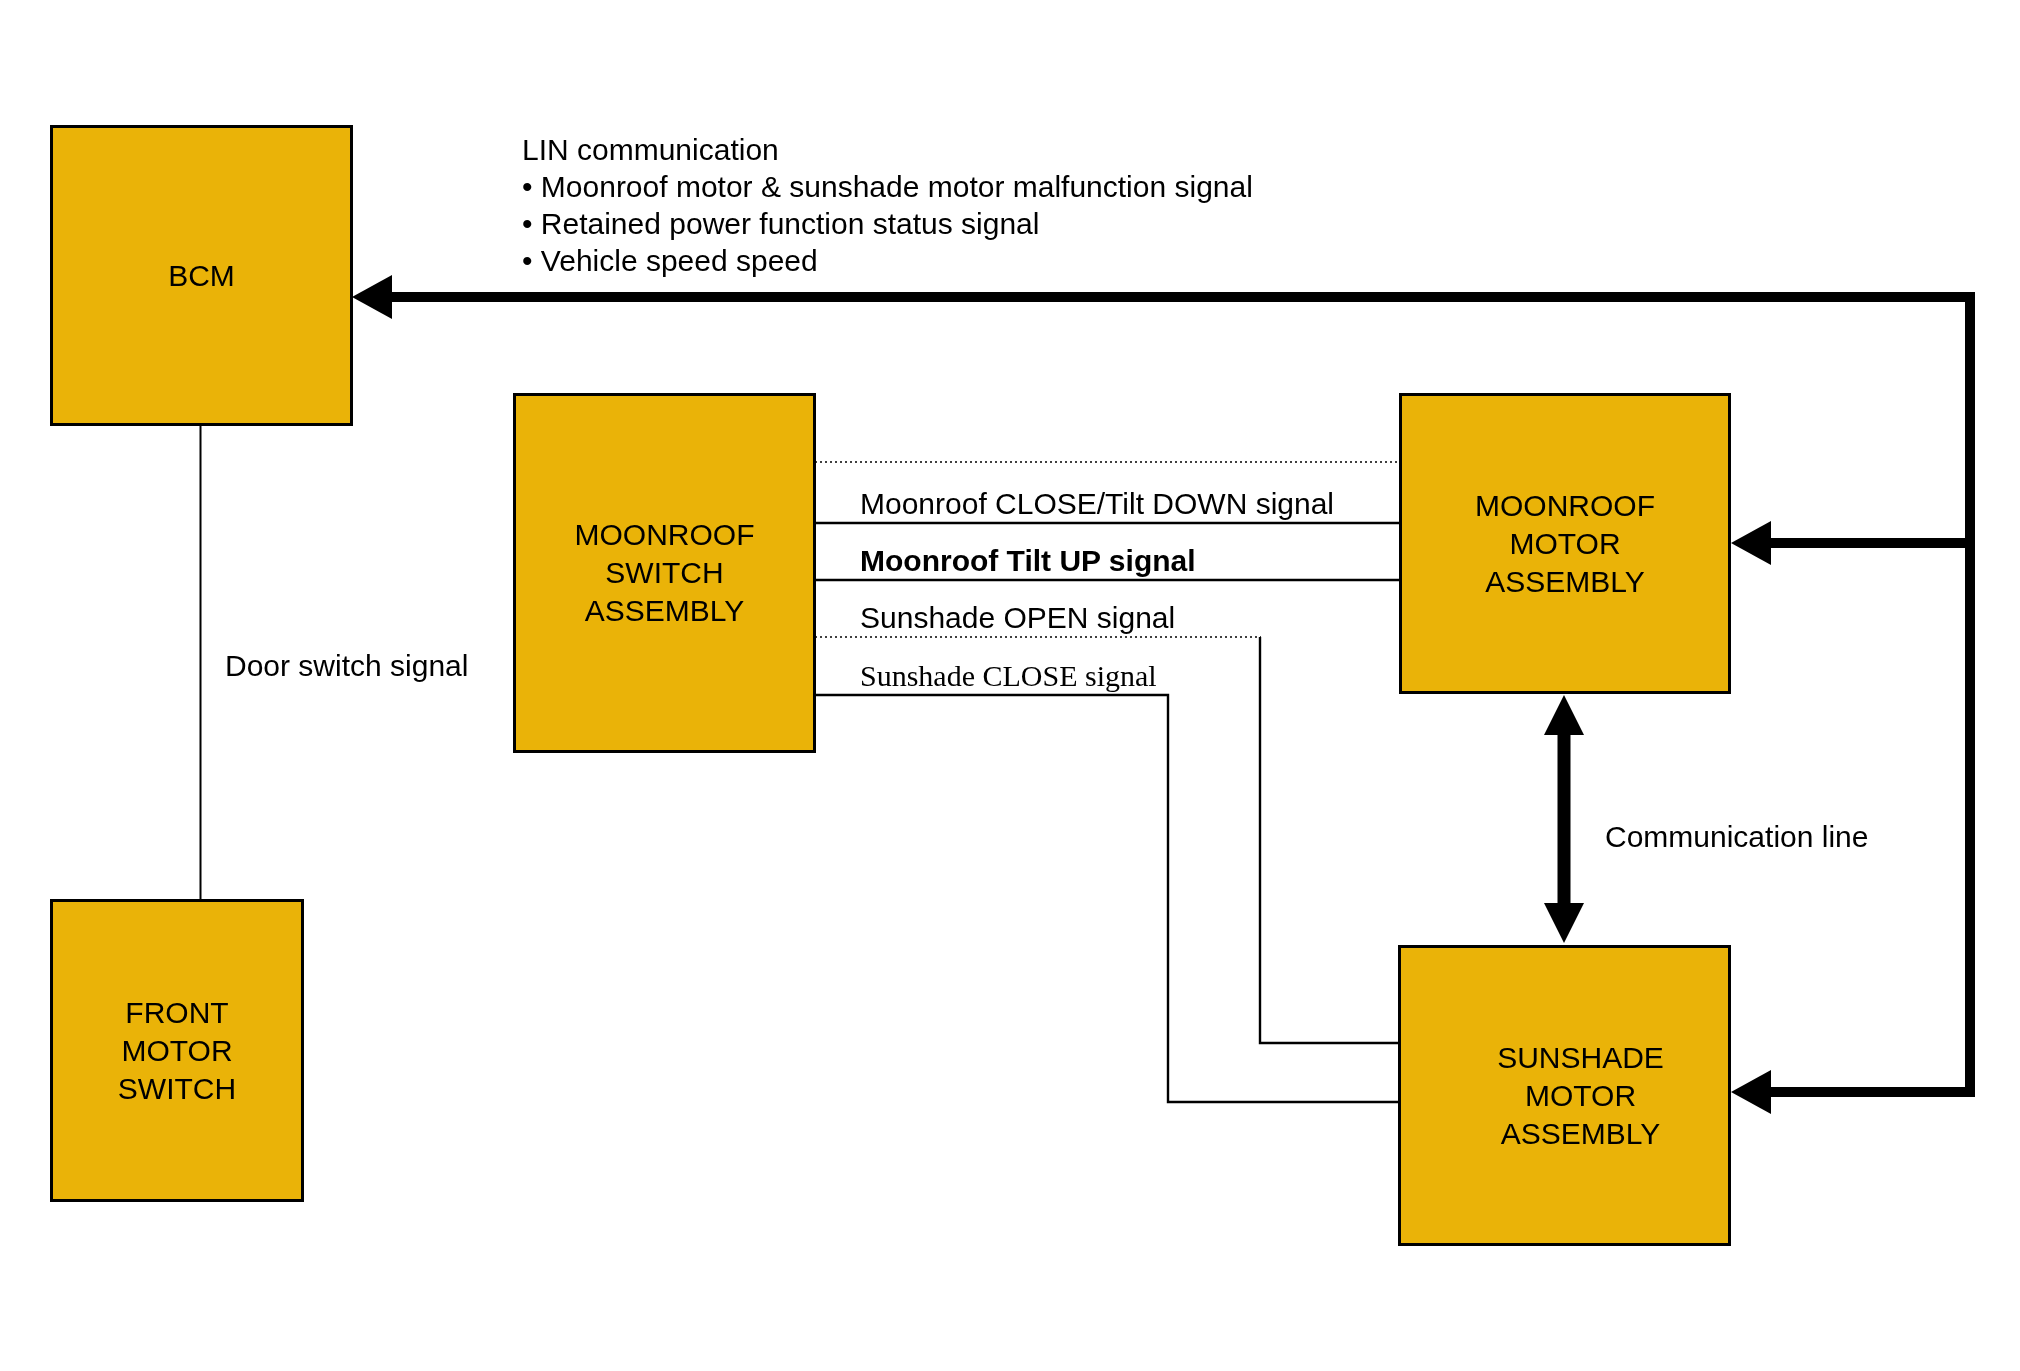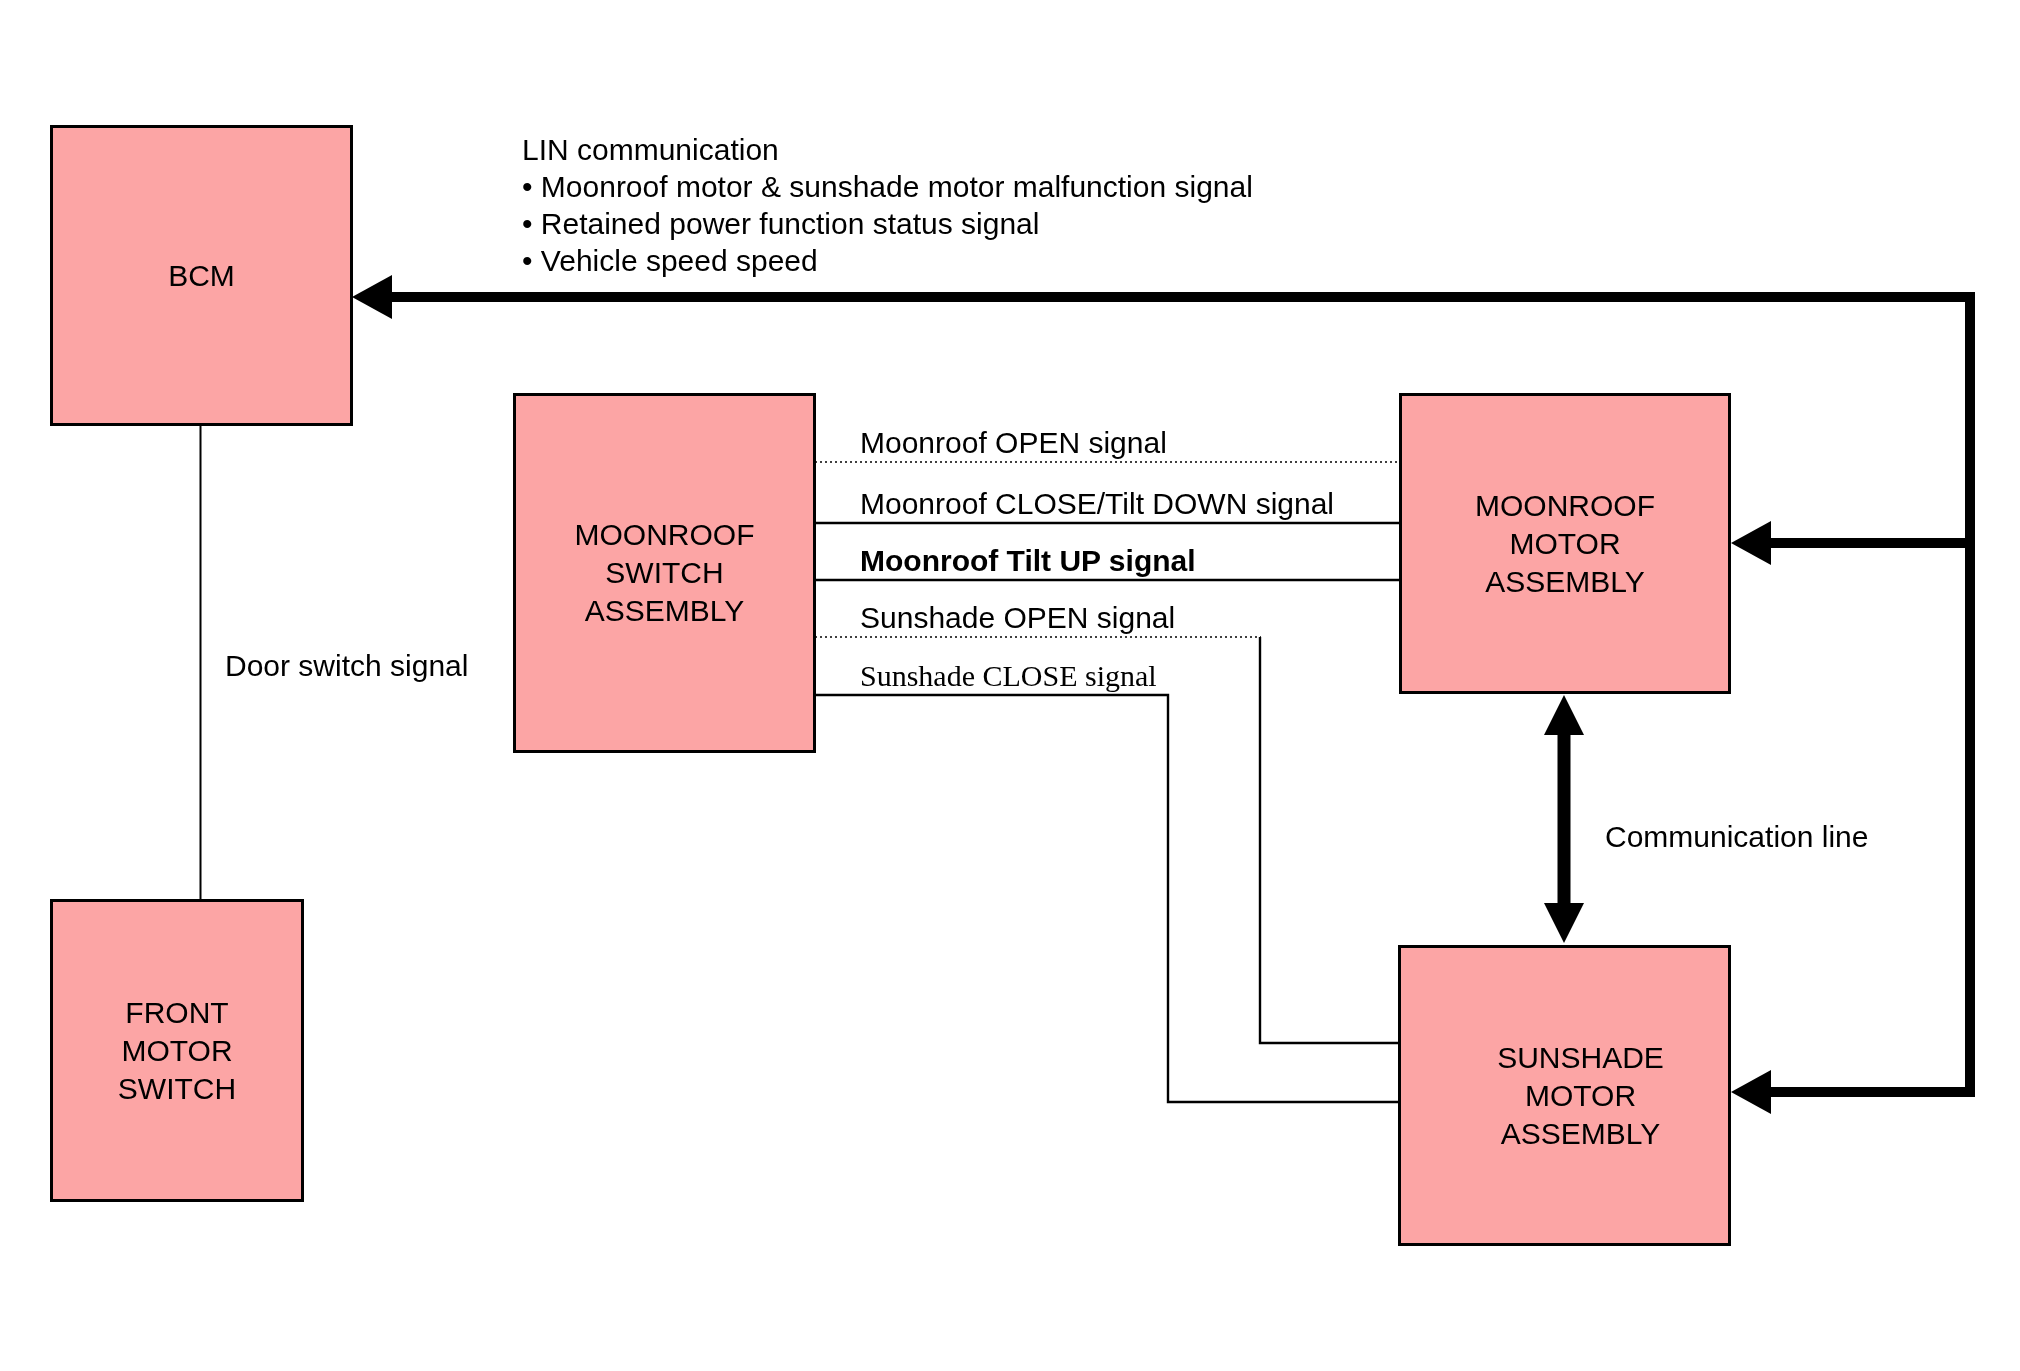--- a/index.html
+++ b/index.html
@@ -8,21 +8,21 @@
     width:2020px;height:1371px;
     background:#ffffff;
     font-family:"Liberation Sans", sans-serif;
     color:#000;
     overflow:hidden;
   }
   .stage svg{position:absolute;left:0;top:0;}
   .box{
     position:absolute;
     border:3px solid #000;
-    background:#fca5a5;
+    background:#eab308;
     display:flex;
     flex-direction:column;
     align-items:center;
     justify-content:center;
     text-align:center;
     font-size:30px;
     line-height:38px;
     white-space:nowrap;
     box-sizing:border-box;
   }
@@ -99,19 +99,18 @@
     <div>LIN communication</div>
     <div>• Moonroof motor &amp; sunshade motor malfunction signal</div>
     <div>• Retained power function status signal</div>
     <div>• Vehicle speed speed</div>
   </div>
 
   <div class="txt" style="left:225px;top:647px;text-align:right;">Door switch signal</div>
 
   <div class="txt" style="left:1605px;top:818px;">Communication line</div>
 
-  <div class="txt" style="left:860px;top:424px;">Moonroof OPEN signal</div>
   <div class="txt" style="left:860px;top:485px;">Moonroof CLOSE/Tilt DOWN signal</div>
   <div class="txt" style="left:860px;top:542px;font-weight:bold;">Moonroof Tilt UP signal</div>
   <div class="txt" style="left:860px;top:599px;">Sunshade OPEN signal</div>
   <div class="txt" style="left:860px;top:657px;font-family:Liberation Serif, serif;">Sunshade CLOSE signal</div>
 
 </div>
 
 </body></html>

